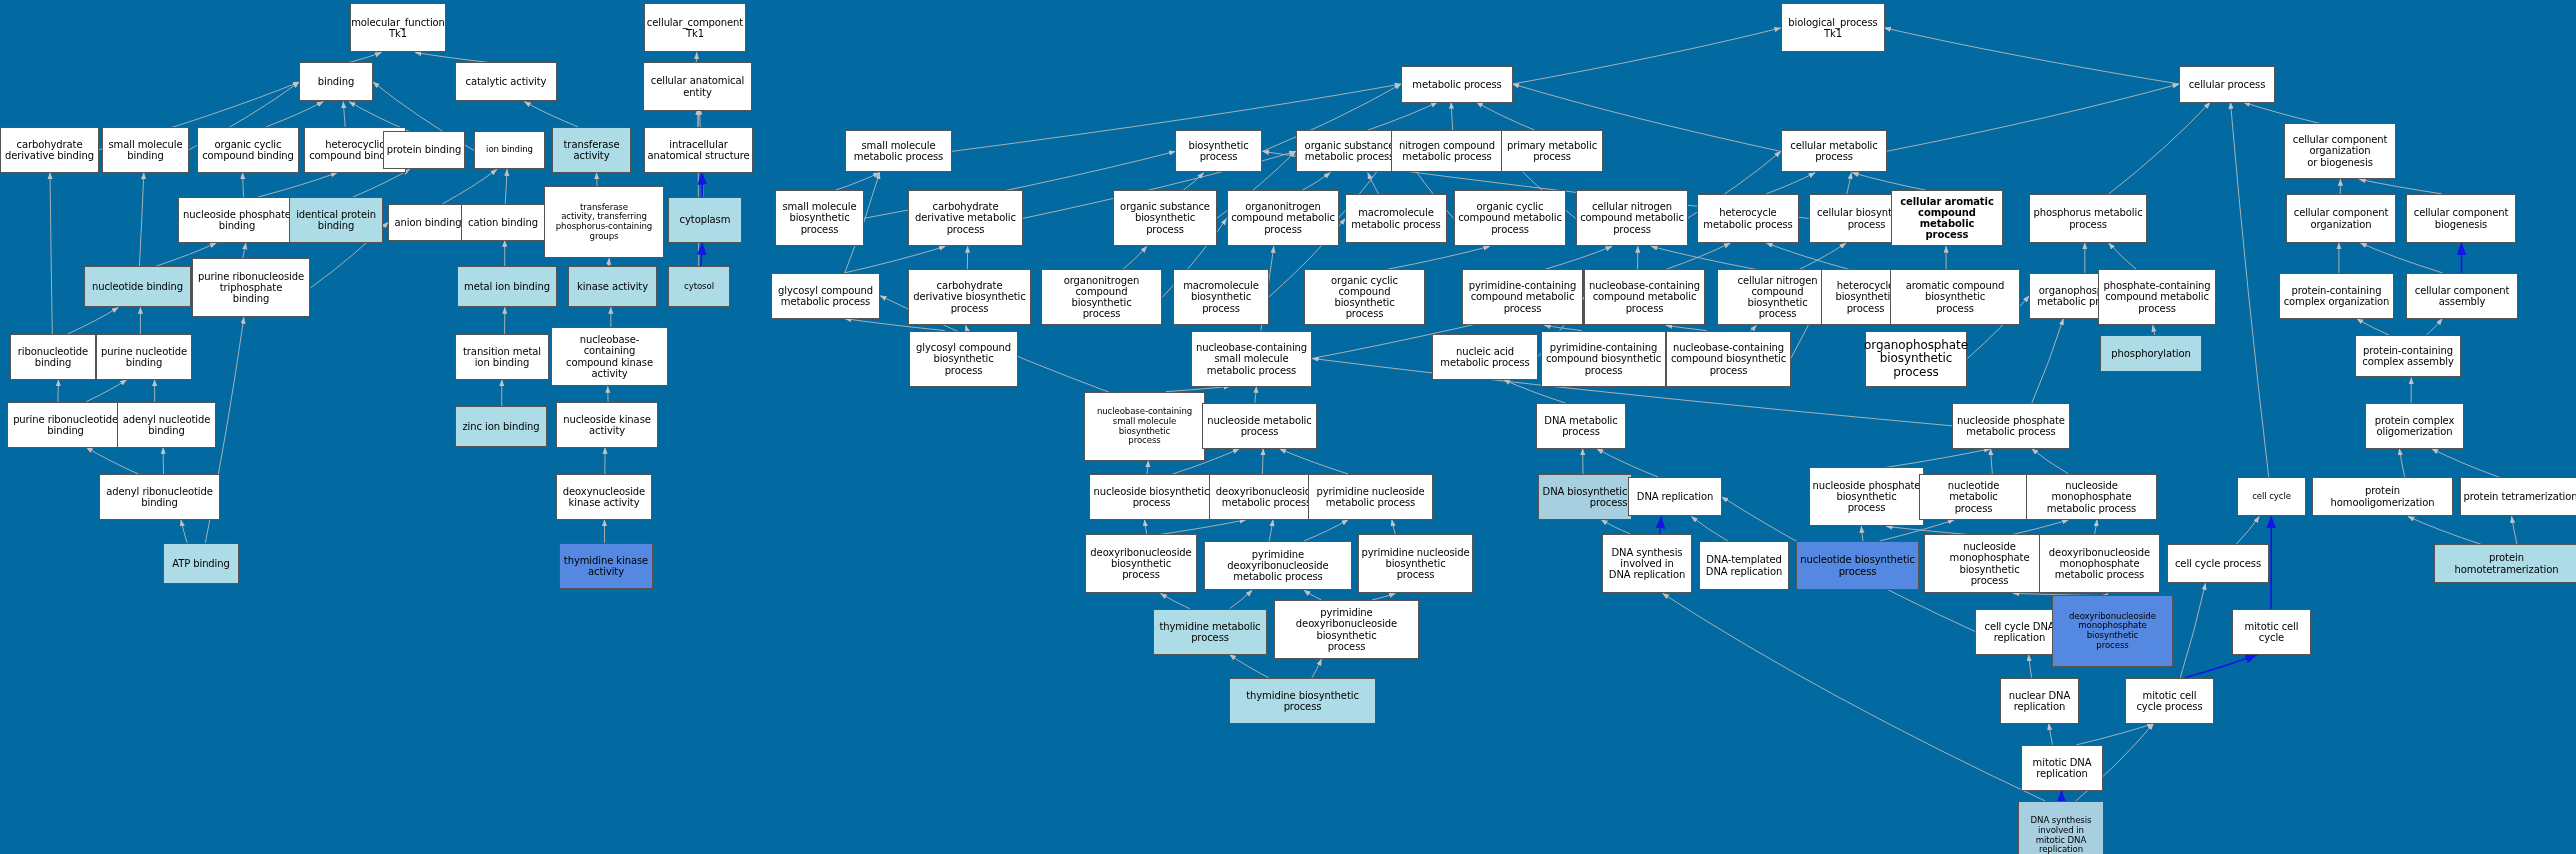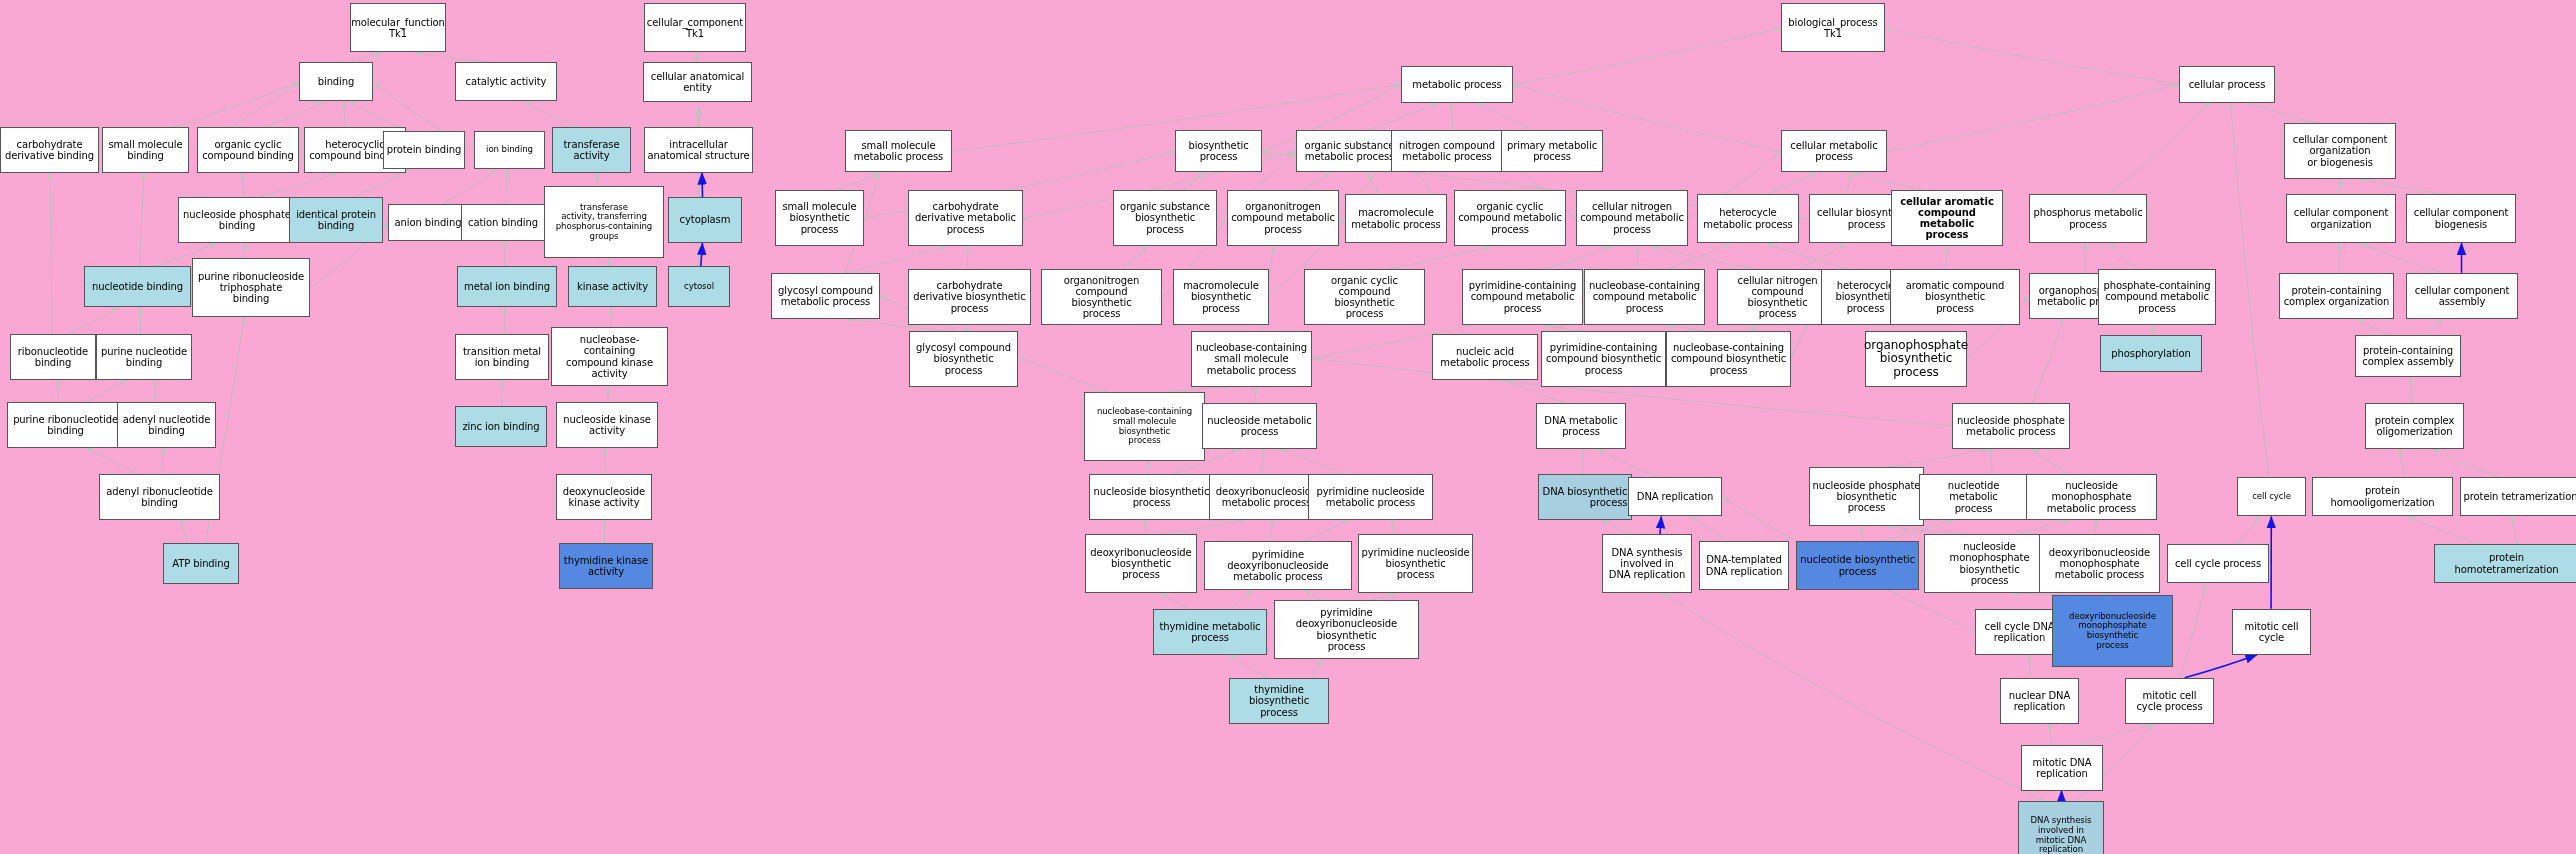--- a/index.html
+++ b/index.html
@@ -1,17 +1,17 @@
 <!DOCTYPE html>
 <html style="font-size:10.6px"><head>
 <meta charset="utf-8">
 <style>
   html,body{margin:0;padding:0;background:#ffffff;}
   body{font-family:"DejaVu Sans","Liberation Sans",sans-serif;}
-  #canvas{position:relative;width:2576px;height:855px;background:#f9a8d4;overflow:hidden;}
+  #canvas{position:relative;width:2576px;height:855px;background:#0369a1;overflow:hidden;}
   #edges{position:absolute;left:0;top:0;width:2576px;height:855px;pointer-events:none;}
   .node{
     position:absolute;
     box-sizing:border-box;
     border:1.3px solid #555555;
     background:#ffffff;
     display:flex;
     align-items:center;
     justify-content:center;
     text-align:center;
@@ -200,21 +200,21 @@
   </svg>
   <div id="node-layer">
       <div class="node " style="left: 350px; top: 3.3px; width: 96px; height: 49px; font-size: 10px;">molecular_function
 Tk1</div>
       <div class="node " style="left: 644px; top: 3.3px; width: 102px; height: 49px; font-size: 10px;">cellular_component
 Tk1</div>
       <div class="node " style="left: 1781px; top: 3.3px; width: 104px; height: 49px; font-size: 10px;">biological_process
 Tk1</div>
       <div class="node " style="left: 299px; top: 62px; width: 74px; height: 39px; font-size: 10px;">binding</div>
       <div class="node " style="left: 455px; top: 62px; width: 102px; height: 39px; font-size: 10px;">catalytic activity</div>
-      <div class="node " style="left: 643px; top: 62px; width: 109px; height: 40px; font-size: 10px;">cellular anatomical
+      <div class="node " style="left: 643px; top: 62px; width: 109px; height: 49px; font-size: 10px;">cellular anatomical
 entity</div>
       <div class="node " style="left: 1401px; top: 66px; width: 112px; height: 37px; font-size: 10px;">metabolic process</div>
       <div class="node " style="left: 2179px; top: 66px; width: 96px; height: 37px; font-size: 10px;">cellular process</div>
       <div class="node " style="left: 0px; top: 127px; width: 99px; height: 46px; font-size: 10px;">carbohydrate
 derivative binding</div>
       <div class="node " style="left: 102px; top: 127px; width: 87px; height: 46px; font-size: 10px;">small molecule
 binding</div>
       <div class="node " style="left: 197px; top: 127px; width: 102px; height: 46px; font-size: 10px;">organic cyclic
 compound binding</div>
       <div class="node " style="left: 304px; top: 127px; width: 102px; height: 46px; font-size: 10px;">heterocyclic
@@ -432,21 +432,21 @@
 biosynthetic
 process</div>
       <div class="node " style="left: 1975px; top: 609px; width: 89px; height: 46px; font-size: 10px;">cell cycle DNA
 replication</div>
       <div class="node fill-strong" style="left: 2052px; top: 595px; width: 121px; height: 72px; font-size: 8.6px;">deoxyribonucleoside
 monophosphate
 biosynthetic
 process</div>
       <div class="node " style="left: 2232px; top: 609px; width: 79px; height: 46px; font-size: 10px;">mitotic cell
 cycle</div>
-      <div class="node fill-light" style="left: 1229px; top: 678px; width: 100px; height: 46px; font-size: 10px;">thymidine biosynthetic
+      <div class="node fill-light" style="left: 1229px; top: 678px; width: 147px; height: 46px; font-size: 10px;">thymidine biosynthetic
 process</div>
       <div class="node " style="left: 2000px; top: 678px; width: 79px; height: 46px; font-size: 10px;">nuclear DNA
 replication</div>
       <div class="node " style="left: 2125px; top: 678px; width: 89px; height: 46px; font-size: 10px;">mitotic cell
 cycle process</div>
       <div class="node " style="left: 2021px; top: 745px; width: 82px; height: 46px; font-size: 10px;">mitotic DNA
 replication</div>
       <div class="node fill-mid" style="left: 2018px; top: 801px; width: 86px; height: 69px; font-size: 8.6px;">DNA synthesis
 involved in
 mitotic DNA

